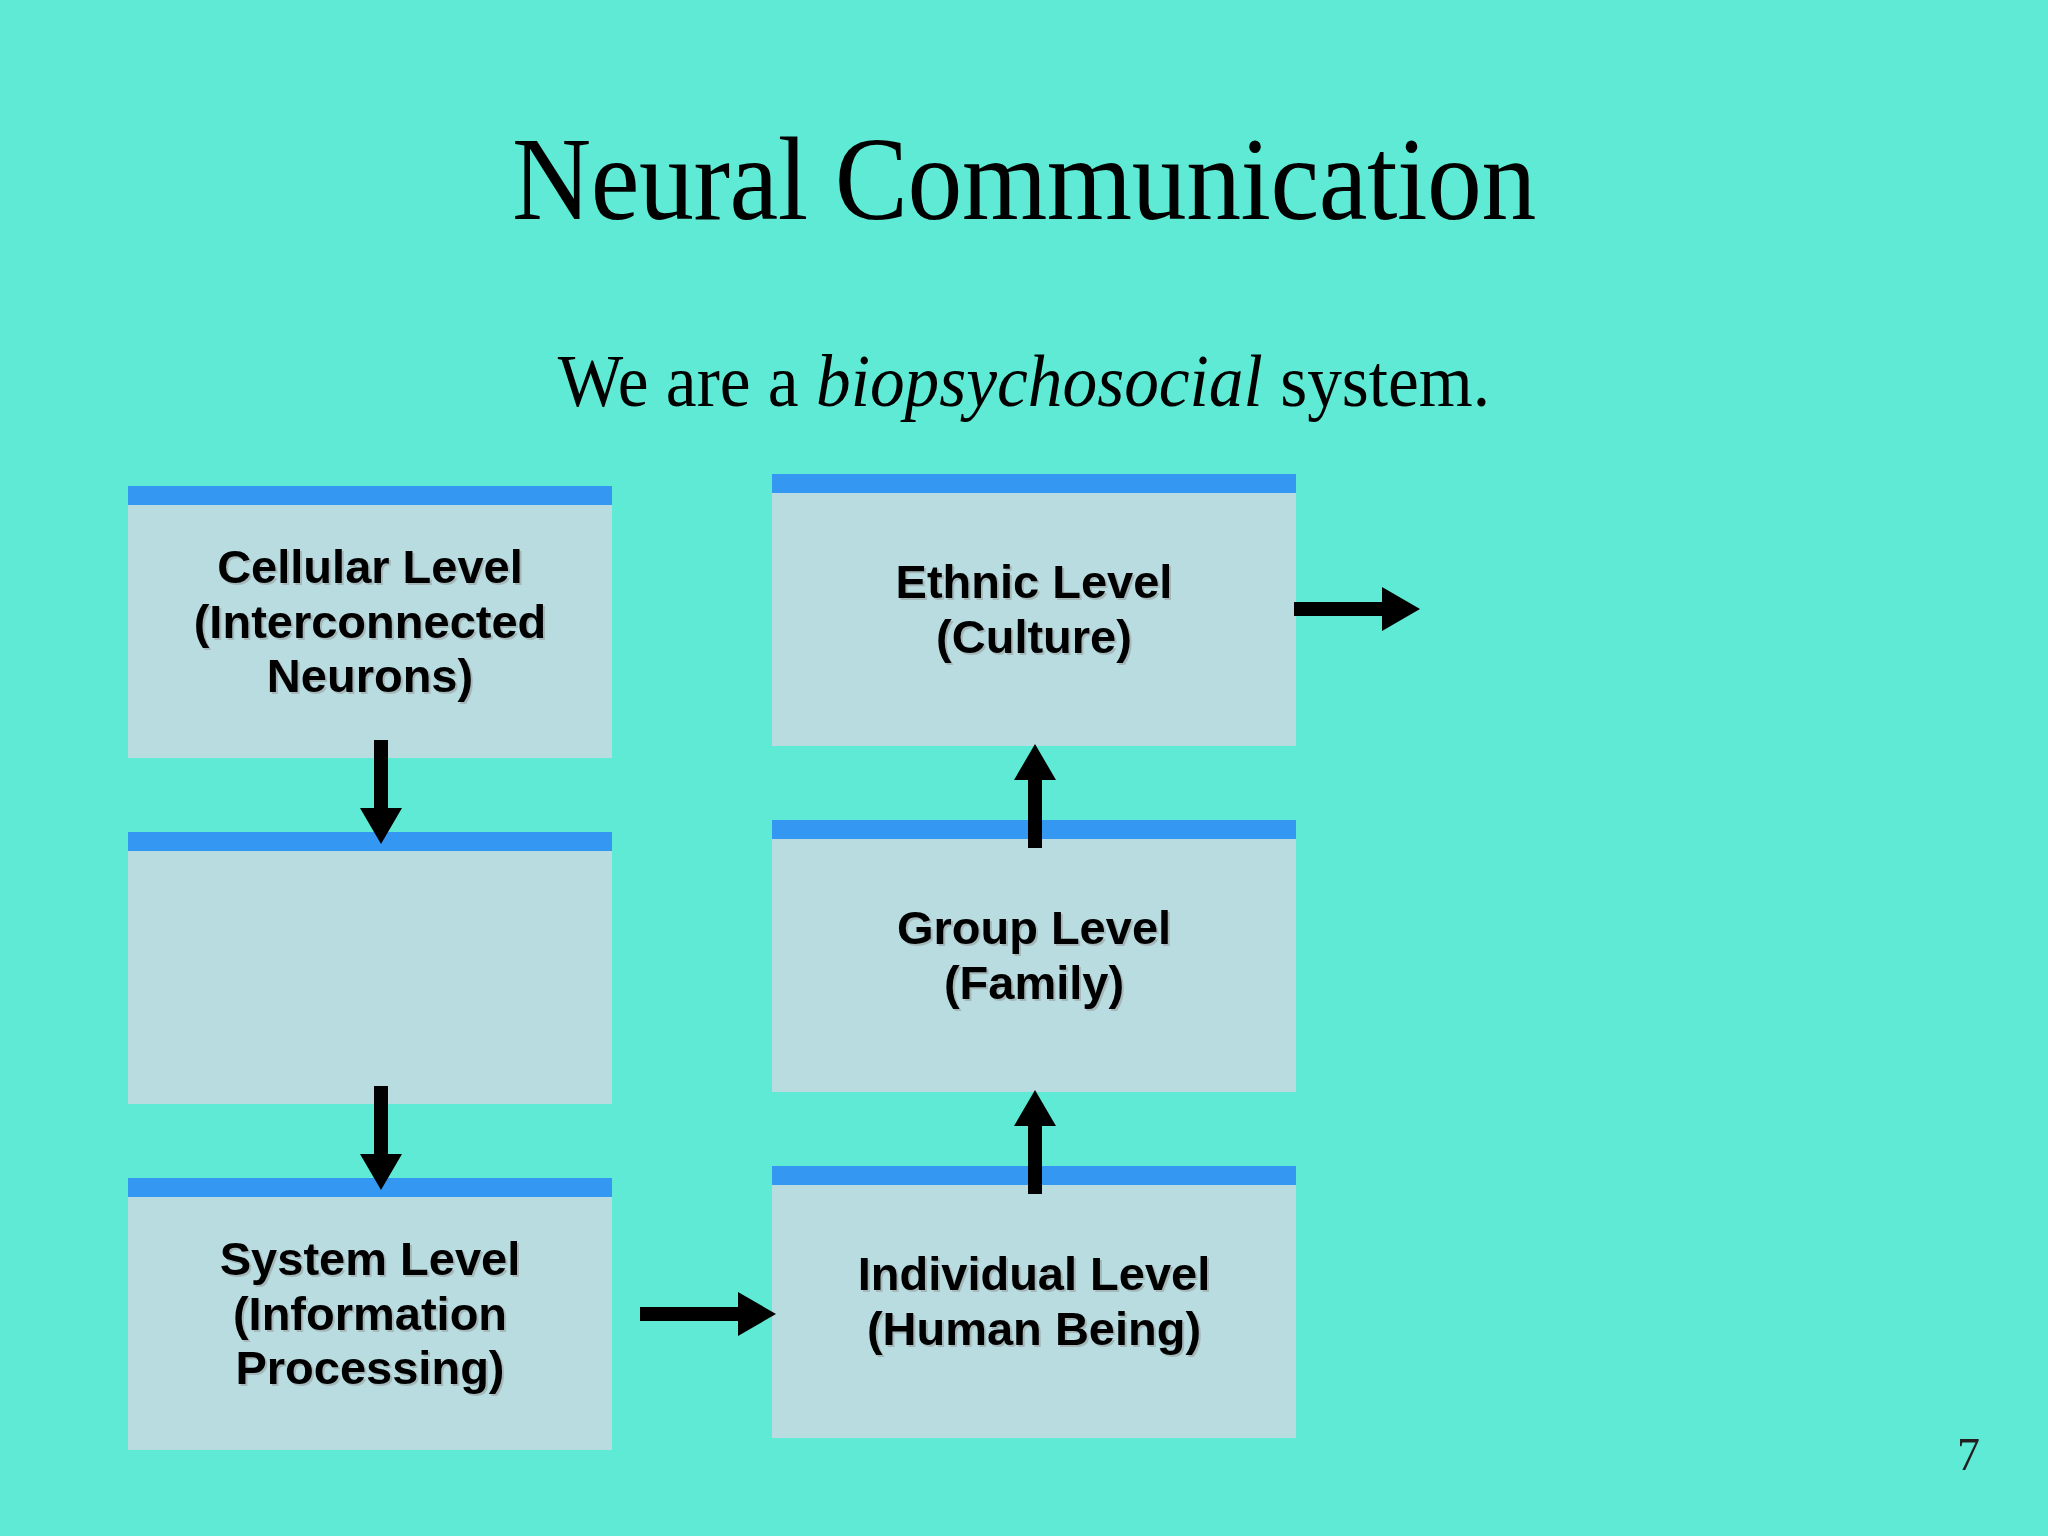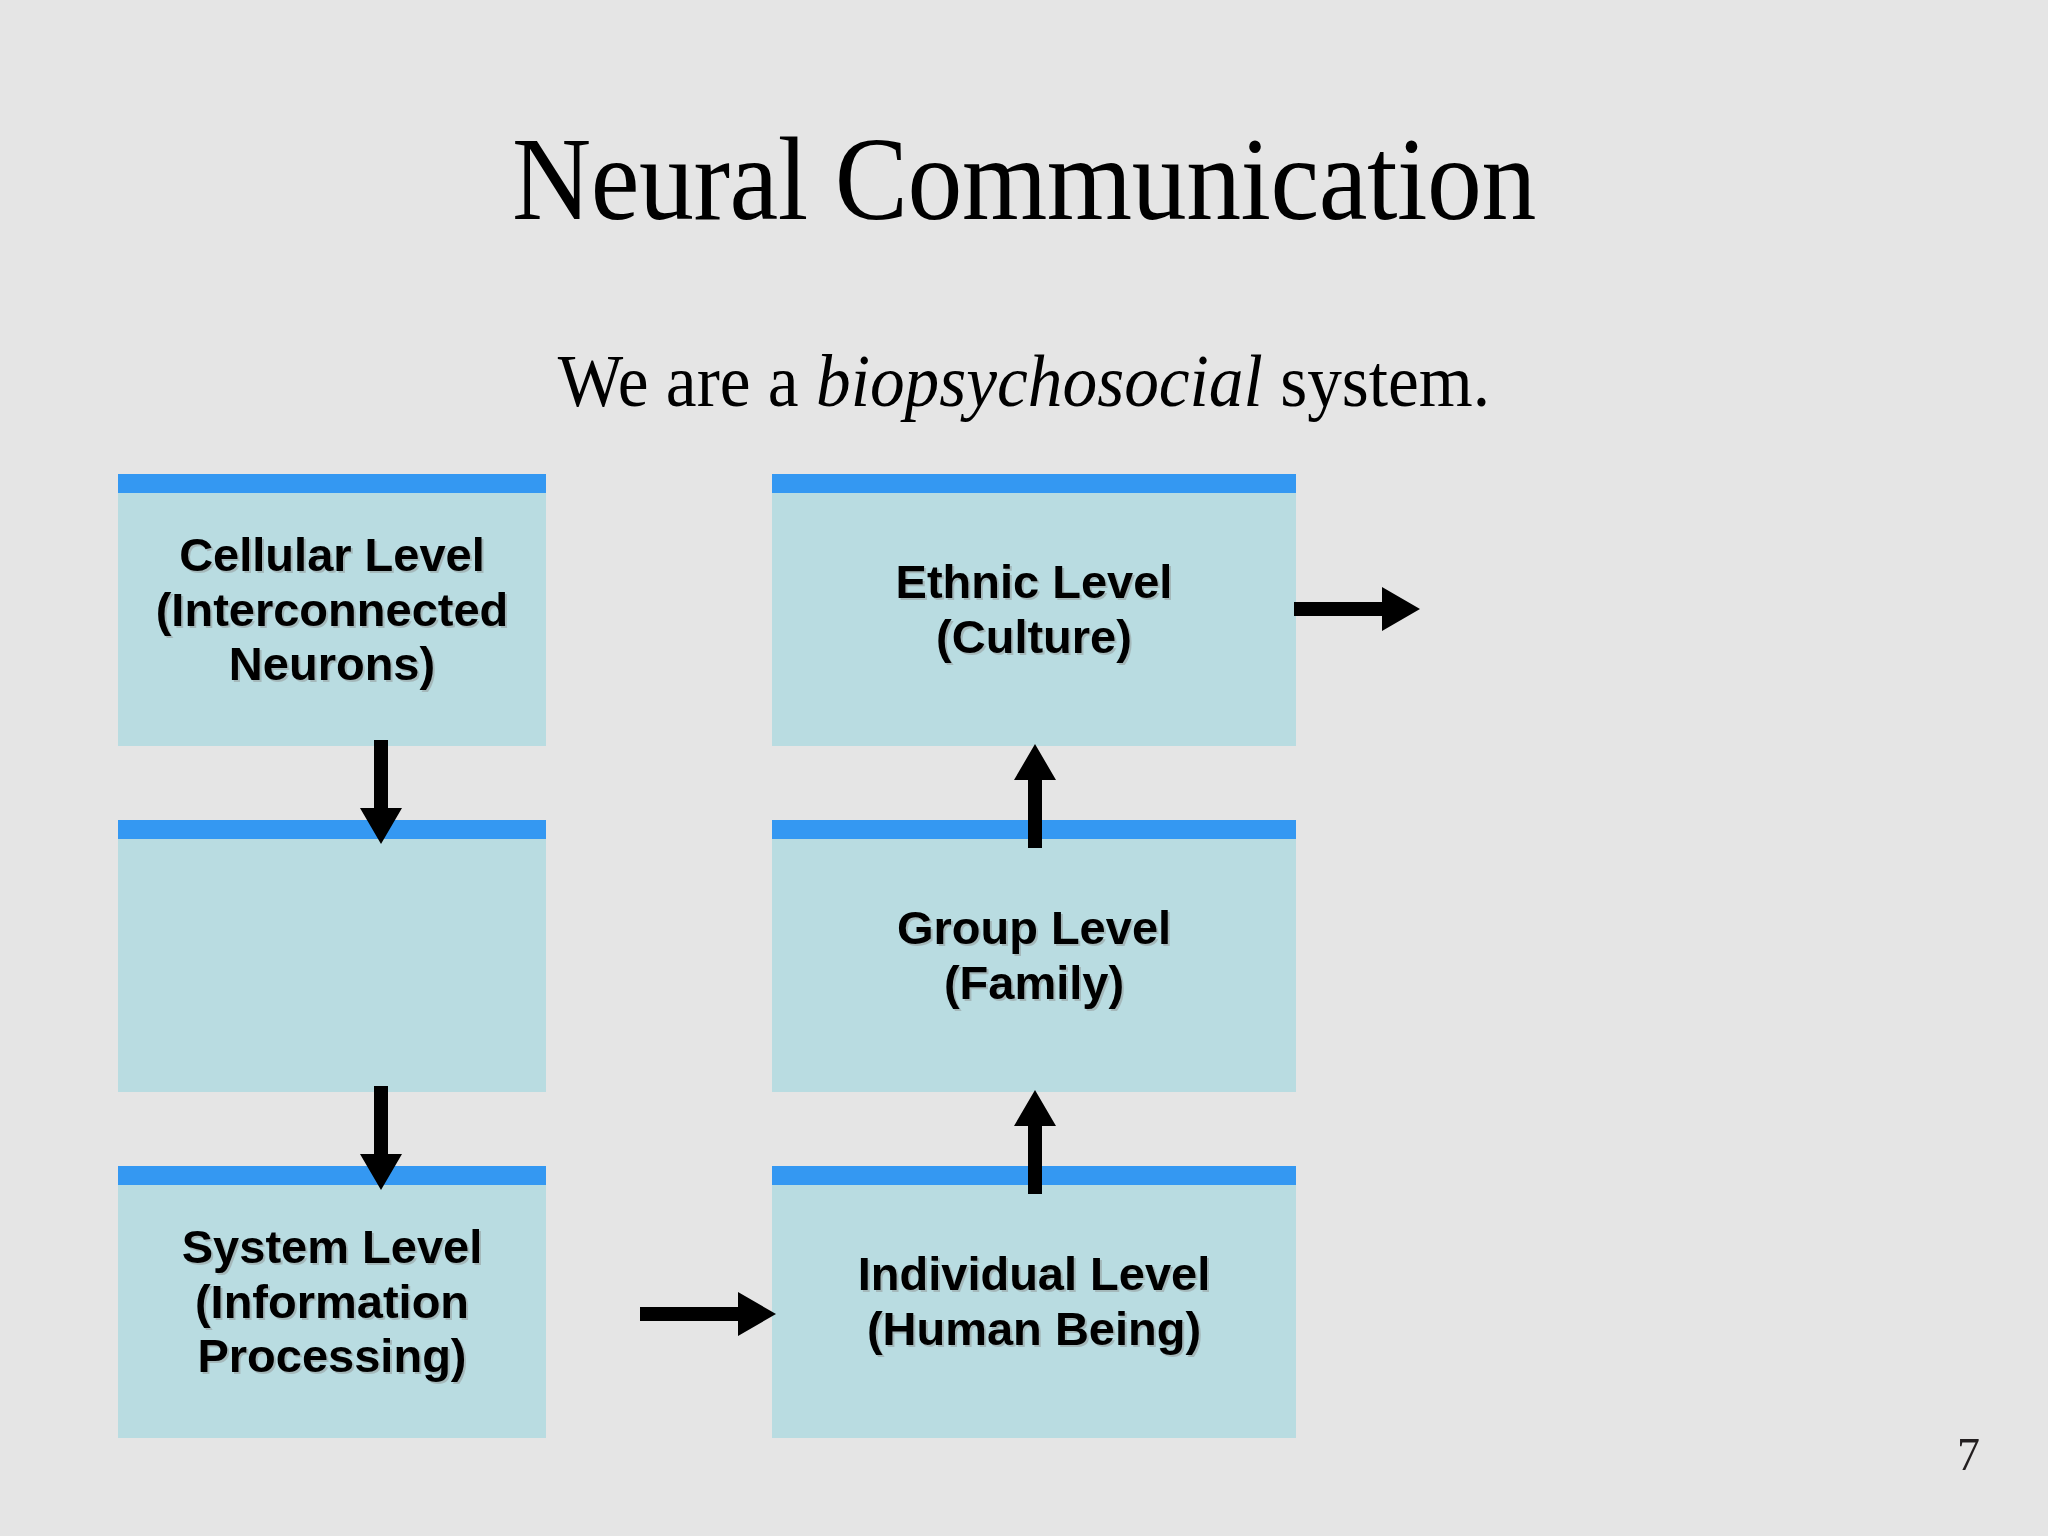--- a/index.html
+++ b/index.html
@@ -4,21 +4,21 @@
 <style>
   html, body {
     margin: 0;
     padding: 0;
     background: #ffffff;
   }
   #slide {
     position: relative;
     width: 2048px;
     height: 1536px;
-    background: #e5e5e5;
+    background: #5eead4;
     overflow: hidden;
     font-family: "Liberation Sans", sans-serif;
   }
 
   
   #slide-title {
     position: absolute;
     left: 0;
     top: 118px;
     width: 2048px;
@@ -77,21 +77,21 @@
     font-weight: bold;
     font-size: 47px;
     line-height: 1.17;
     color: #000000;
     padding: 0 12px;
     white-space: pre-line;
     text-shadow: 2px 2px 0 rgba(140,140,140,0.45);
   }
 
   
-  .col1 { left: 118px;  width: 428px; }
+  .col1 { left: 128px;  width: 484px; margin-top: 12px; }
   .col2 { left: 772px;  width: 524px; }
   .col3 { left: 1414px; width: 526px; }
   .row1 { top: 474px;  height: 272px; }
   .row2 { top: 820px;  height: 272px; }
   .row3 { top: 1166px; height: 272px; }
 
   
   .arrow {
     position: absolute;
     z-index: 5;

